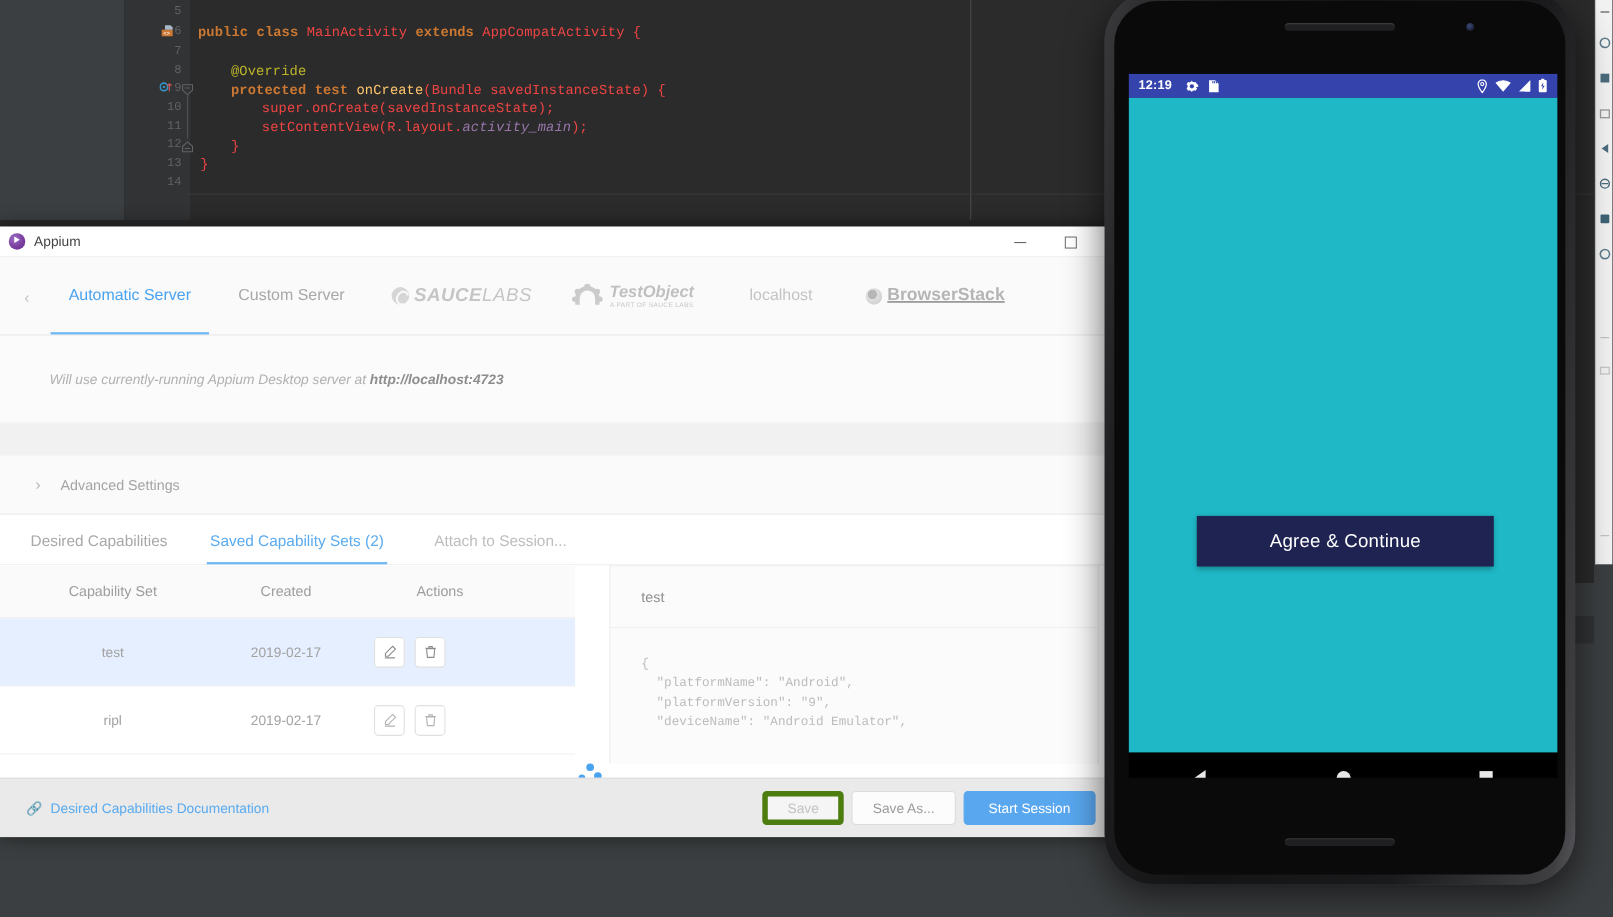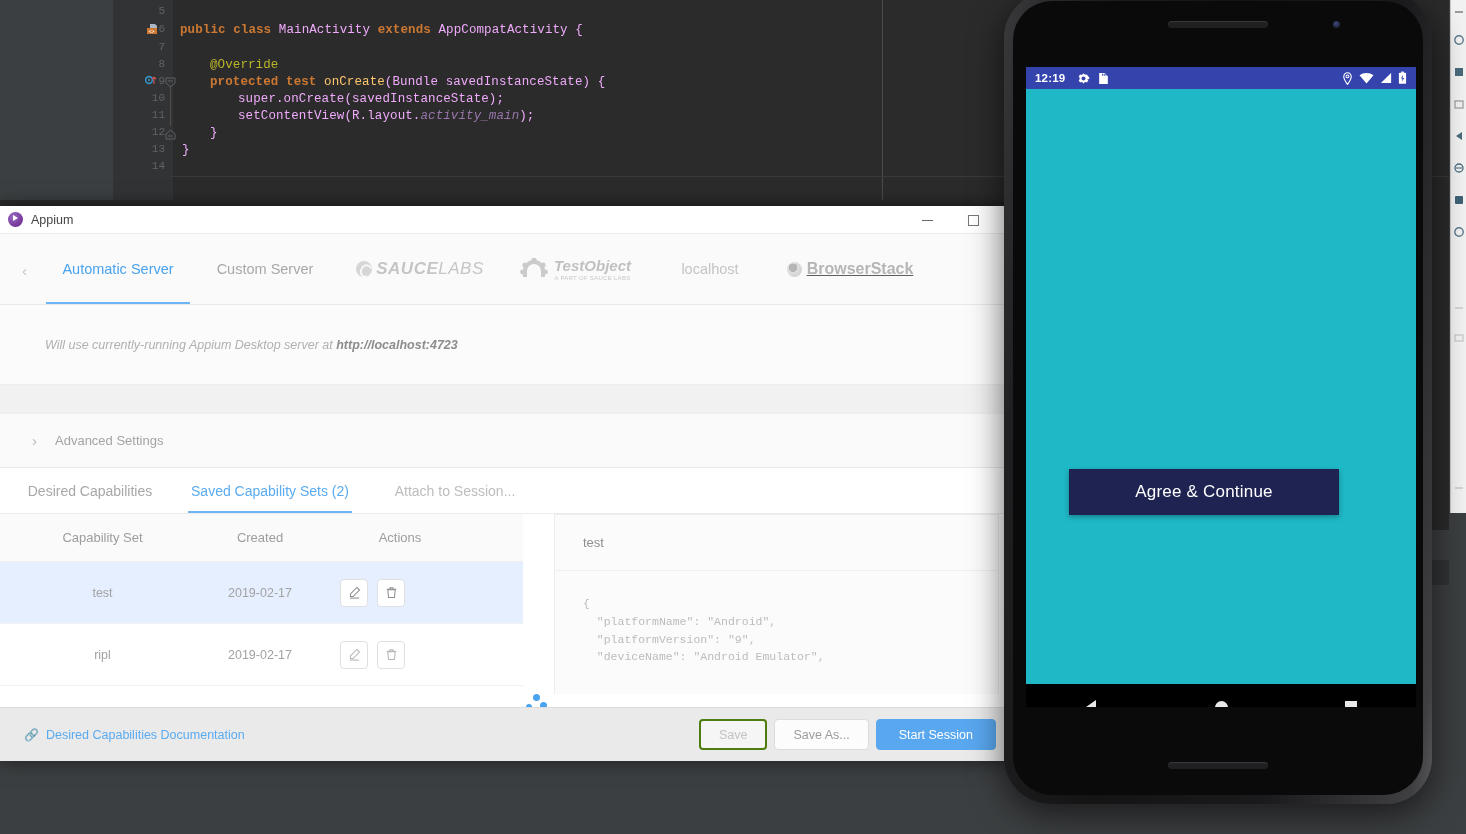--- a/index.html
+++ b/index.html
@@ -30,21 +30,21 @@
   }
   #ide-fold {
     position:absolute; left:170px; top:0; width:1279px; height:200px;
   }
   .code-line {
     position:absolute; left:10px;
     font-family:"Liberation Mono", monospace; font-size:12.5px;
     white-space:pre; letter-spacing:.1px;
   }
   .kw-b { color:#cc7832; font-weight:bold; }
-  .plain { color:#f0abfc; }
+  .plain { color:#ef4444; }
   .ann { color:#bbb529; }
   .fn { color:#ffc66d; }
   .fld { color:#9876aa; font-style:italic; }
   #guide-v {
     position:absolute; left:882px; top:0; width:1px; height:200px;
     background:#4b4b4b;
   }
   #caret-line {
     position:absolute; left:170px; top:176px; width:1279px; height:1px;
     background:#3a3a3a;
@@ -275,21 +275,21 @@
   }
   .link-icon { color:#5aabf0; font-size:12px; }
   #footer-actions {
     margin-left:auto; display:flex; align-items:center; gap:7px;
   }
   .fbtn {
     height:31px; border-radius:4px; font-size:12.5px;
     display:flex; align-items:center; justify-content:center;
     padding:0 18px; cursor:pointer;
   }
-  #btn-save { background:#f5f5f5; border:2px solid #4d7c0f; color:#c3c3c3; }
+  #btn-save { background:#f5f5f5; border:5px solid #4d7c0f; color:#c3c3c3; }
   #btn-saveas { background:#fcfcfc; border:1px solid #dcdcdc; color:#9c9c9c; }
   #btn-start {
     background:#59a7ef; border:1px solid #59a7ef; color:#fff;
     padding:0 22px; white-space:nowrap;
   }
 
   
   #phone {
     position:absolute; left:1004px; top:-8px;
     width:428px; height:812px;
@@ -331,21 +331,21 @@
     color:#fff; font-size:11.5px;
   }
   #sb-time { font-weight:bold; letter-spacing:.2px; }
   #sb-left-icons { display:flex; align-items:center; gap:8px; margin-left:12px; }
   #sb-right-icons { margin-left:auto; display:flex; align-items:center; gap:6px; }
   .sbicon svg { display:block; }
   #app-area {
     height:595px; background:#1fb8c6; position:relative;
   }
   #agree-btn {
-    position:absolute; left:43px; top:380px;
+    position:absolute; left:62px; top:380px;
     width:270px; height:46px;
     background:#1e2352; color:#fff;
     display:flex; align-items:center; justify-content:center;
     font-size:17px; letter-spacing:.2px;
     box-shadow:0 2px 5px rgba(0,0,0,.3);
     cursor:pointer;
   }
   #navbar {
     height:46px; background:#000;
     display:flex; align-items:center; justify-content:space-around;

